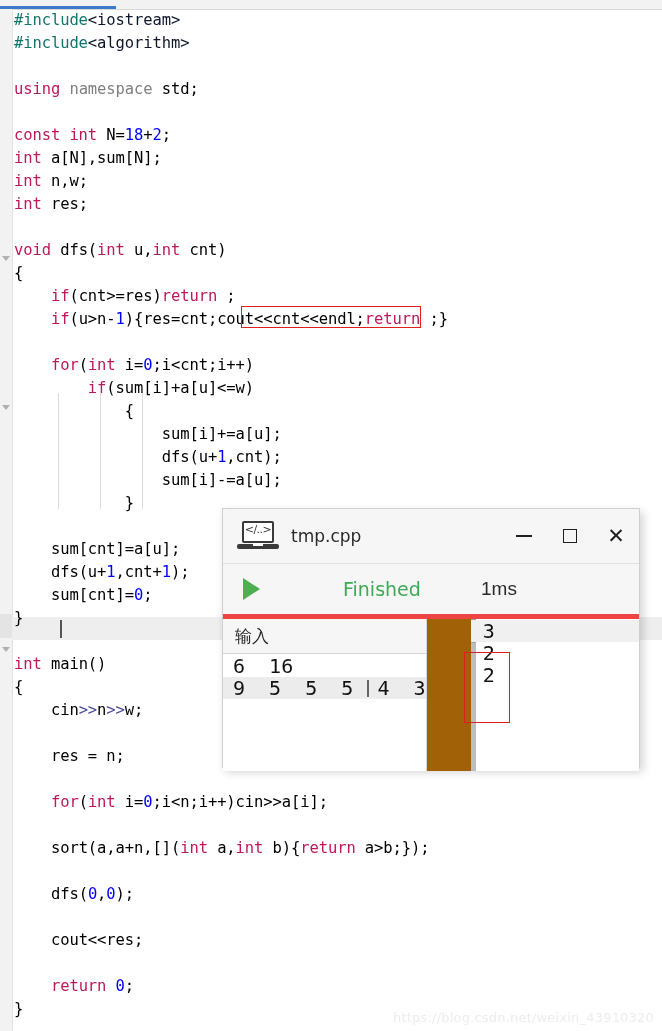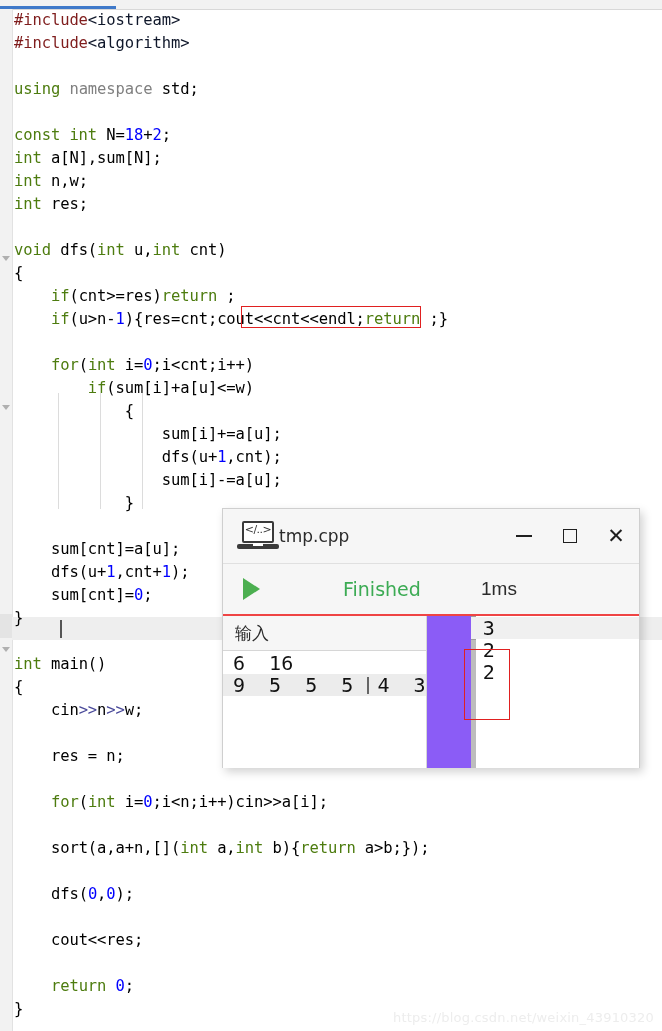--- a/index.html
+++ b/index.html
@@ -67,22 +67,22 @@
     left: 14px; top: 9px;
     width: 648px;
     font-family: "DejaVu Sans Mono", monospace;
     font-size: 15.5px;
     line-height: 23px;
     color: #000000;
     white-space: pre;
     letter-spacing: -0.1px;
   }
   .ln { height: 23px; position: relative; }
-  .kw   { color: #4d7c0f; }
-  .pre  { color: #7f1d1d; }
+  .kw   { color: #be185d; }
+  .pre  { color: #0f766e; }
   .str  { color: #0f172a; }
   .ns   { color: #808080; }
   .num  { color: #0000ff; }
   .op   { color: #4a4a9a; }
   .pln  { color: #000000; }
 
   
   .curline {
     position: absolute;
     left: 12px;
@@ -174,20 +174,21 @@
     text-align: center;
     font-family: "DejaVu Sans", sans-serif;
     font-size: 11px;
     color: #333;
     letter-spacing: -0.5px;
   }
   .win-title {
     font-family: "DejaVu Sans", sans-serif;
     font-size: 17px;
     color: #2b2b2b;
+    margin-left: 12px;
   }
   .win-buttons {
     position: absolute;
     right: 0; top: 0;
     height: 54px;
     display: flex;
     align-items: center;
   }
   .wbtn {
     width: 46px; height: 54px;
@@ -207,21 +208,21 @@
   }
   .wbtn .close-x {
     font-size: 21px;
     line-height: 21px;
     font-weight: 300;
   }
 
   .statusbar {
     height: 50px;
     background: #f6f6f6;
-    border-bottom: 2px solid #ef4444;
+    border-bottom: 5px solid #ef4444;
     display: flex;
     align-items: center;
     position: relative;
   }
   .play-tri {
     margin-left: 20px;
     width: 0; height: 0;
     border-top: 11px solid transparent;
     border-bottom: 11px solid transparent;
     border-left: 17px solid #4caf50;
@@ -237,21 +238,21 @@
     position: absolute;
     left: 258px;
     font-family: Liberation Sans, sans-serif;
     font-size: 19px;
     color: #2b2b2b;
   }
 
   .panes {
     position: relative;
     height: 152px;
-    background: #8b5cf6;
+    background: #a16207;
     display: flex;
     gap: 44px;
   }
   .pane {
     position: relative;
     height: 152px;
     background: #ffffff;
   }
   .pane-in  { width: 208px; border-right: 1px solid #d6d6d6; }
   .pane-out { width: 207px; }

